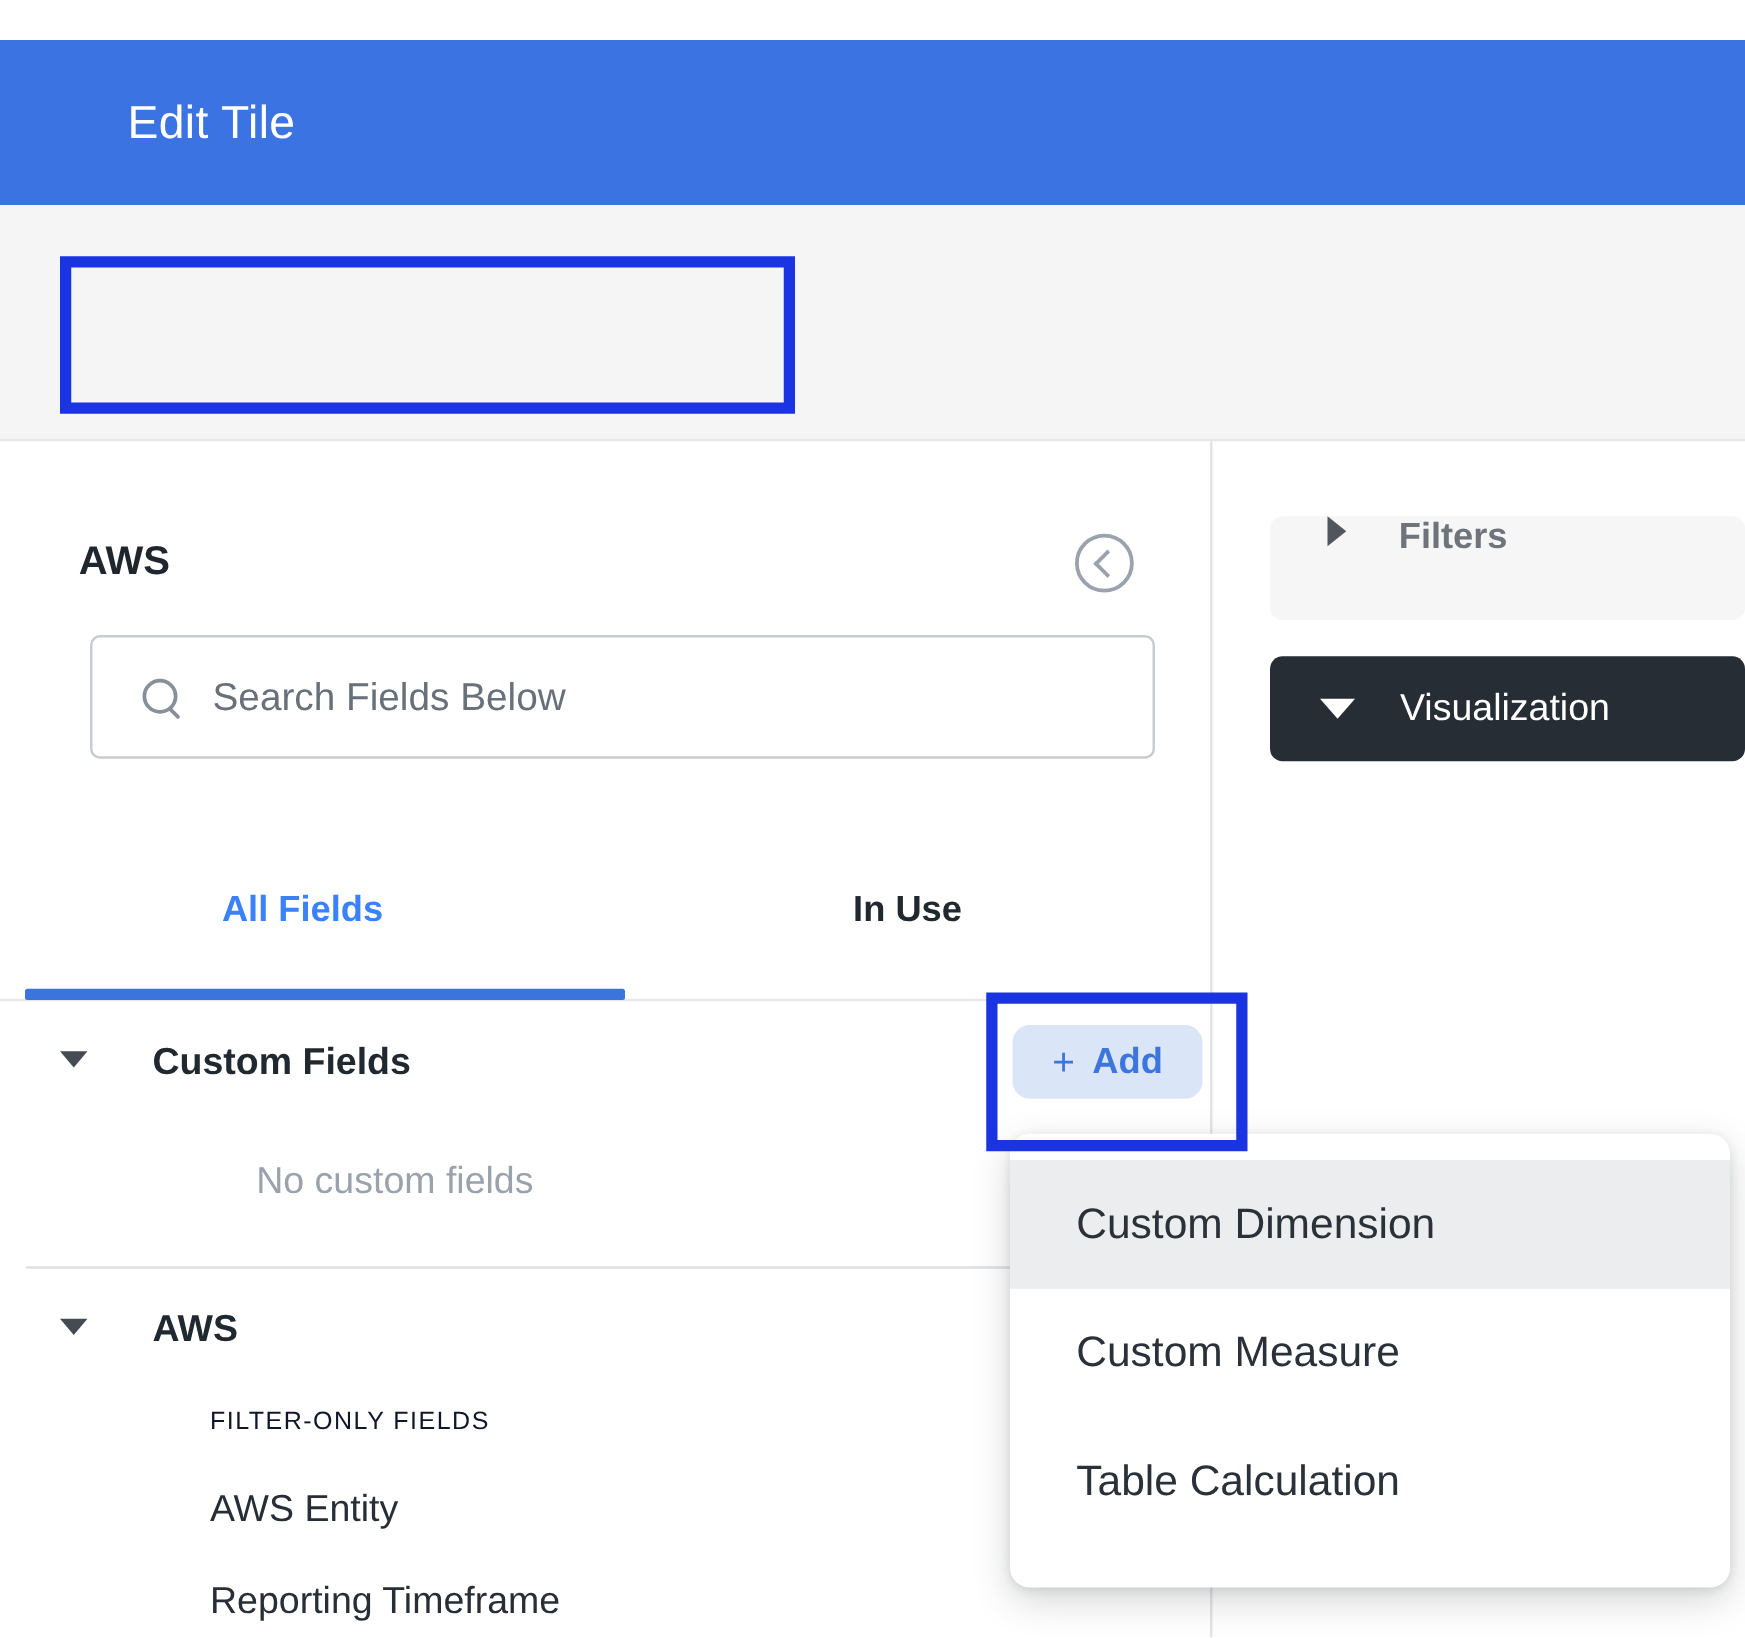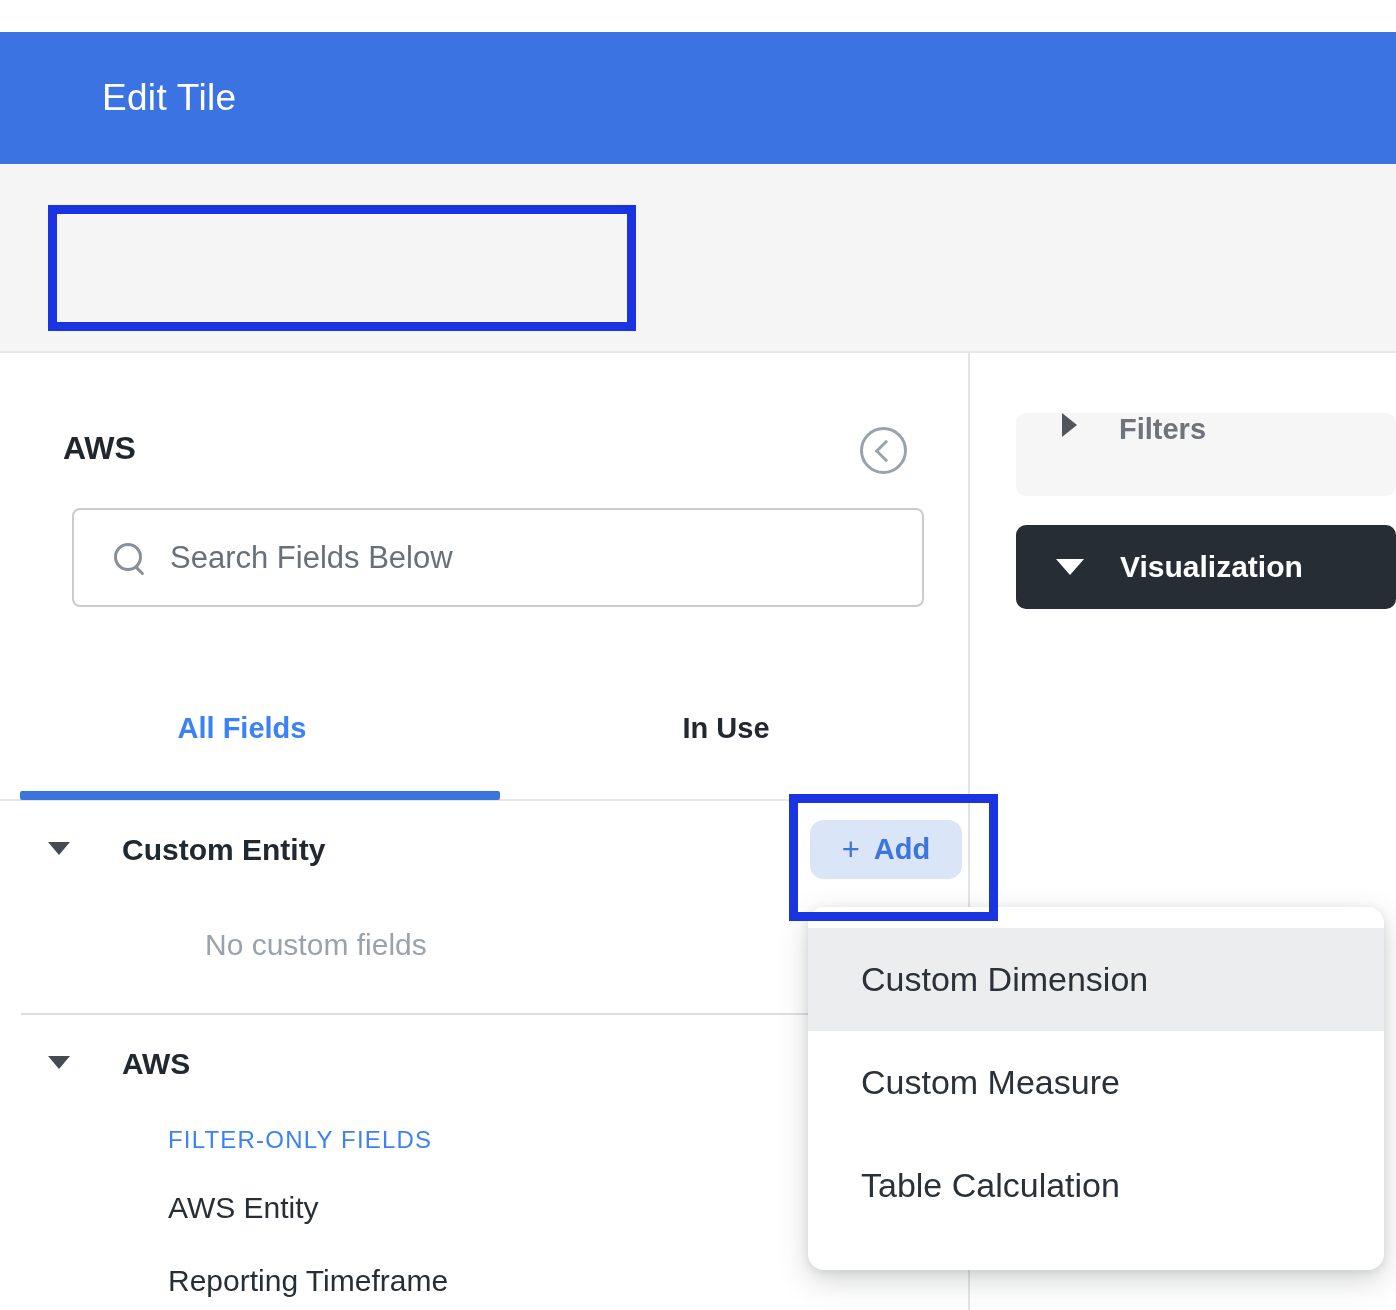--- a/index.html
+++ b/index.html
@@ -101,21 +101,21 @@
   }
   .row-custom-fields{left:0;top:828px;width:780px;height:44px;}
   .row-aws{left:0;top:1042px;width:780px;height:44px;}
   .empty-note{
     position:absolute;left:205px;top:928px;font-size:30px;color:#9aa2ab;
   }
   .group-divider{
     position:absolute;left:21px;top:1013px;width:947px;height:2px;background:#dddfe2;
   }
   .group-heading{
-    position:absolute;left:168px;top:1126px;font-size:24px;font-weight:500;color:#3b82f6;letter-spacing:1.2px;
+    position:absolute;left:168px;top:1126px;font-size:20px;font-weight:500;color:#0f172a;letter-spacing:1.2px;
   }
   .field-item{
     position:absolute;left:168px;font-size:30px;color:#272e35;cursor:pointer;white-space:nowrap;
   }
   .field-item.f1{top:1191px;}
   .field-item.f2{top:1264px;}
   
   .add-btn{
     position:absolute;left:810px;top:820px;width:152px;height:59px;border-radius:14px;
     background:#dbe5f8;display:flex;align-items:center;justify-content:center;gap:14px;
@@ -134,21 +134,21 @@
   }
   .filters-bar .lbl{margin-left:42px;font-size:29px;font-weight:600;color:#6f747b;}
   .viz-bar{
     position:absolute;left:1016px;top:525px;width:380px;height:84px;border-radius:10px;
     background:#272d34;display:flex;align-items:center;cursor:pointer;
   }
   .tri-down-white{
     width:0;height:0;border-left:14px solid transparent;border-right:14px solid transparent;
     border-top:16px solid #ffffff;margin-left:40px;
   }
-  .viz-bar .lbl{margin-left:36px;font-size:30px;font-weight:700;color:#ffffff;}
+  .viz-bar .lbl{margin-left:36px;font-size:30px;font-weight:400;color:#ffffff;}
   
   .dropdown{
     position:absolute;left:808px;top:907px;width:576px;height:363px;background:#ffffff;
     border-radius:16px;box-shadow:0 10px 30px rgba(60,64,67,.22),0 2px 8px rgba(60,64,67,.12);
     z-index:40;overflow:hidden;
   }
   .menu-item{
     position:relative;height:103px;display:flex;align-items:center;cursor:pointer;
     font-size:34px;color:#2a3138;
   }
@@ -183,21 +183,21 @@
 
   <div class="tabs">
     <div class="tab active">All Fields</div>
     <div class="tab inactive">In Use</div>
   </div>
   <div class="tab-baseline"></div>
   <div class="tab-indicator"></div>
 
   <div class="section-row row-custom-fields">
     <span class="caret-wrap"><span class="caret-down"></span></span>
-    <span class="section-label">Custom Entity</span>
+    <span class="section-label">Custom Fields</span>
   </div>
 
   <div class="add-btn">
     <span class="plus">+</span>
     <span class="lbl">Add</span>
   </div>
   <div class="annot add-box"></div>
 
   <div class="empty-note">No custom fields</div>
 

